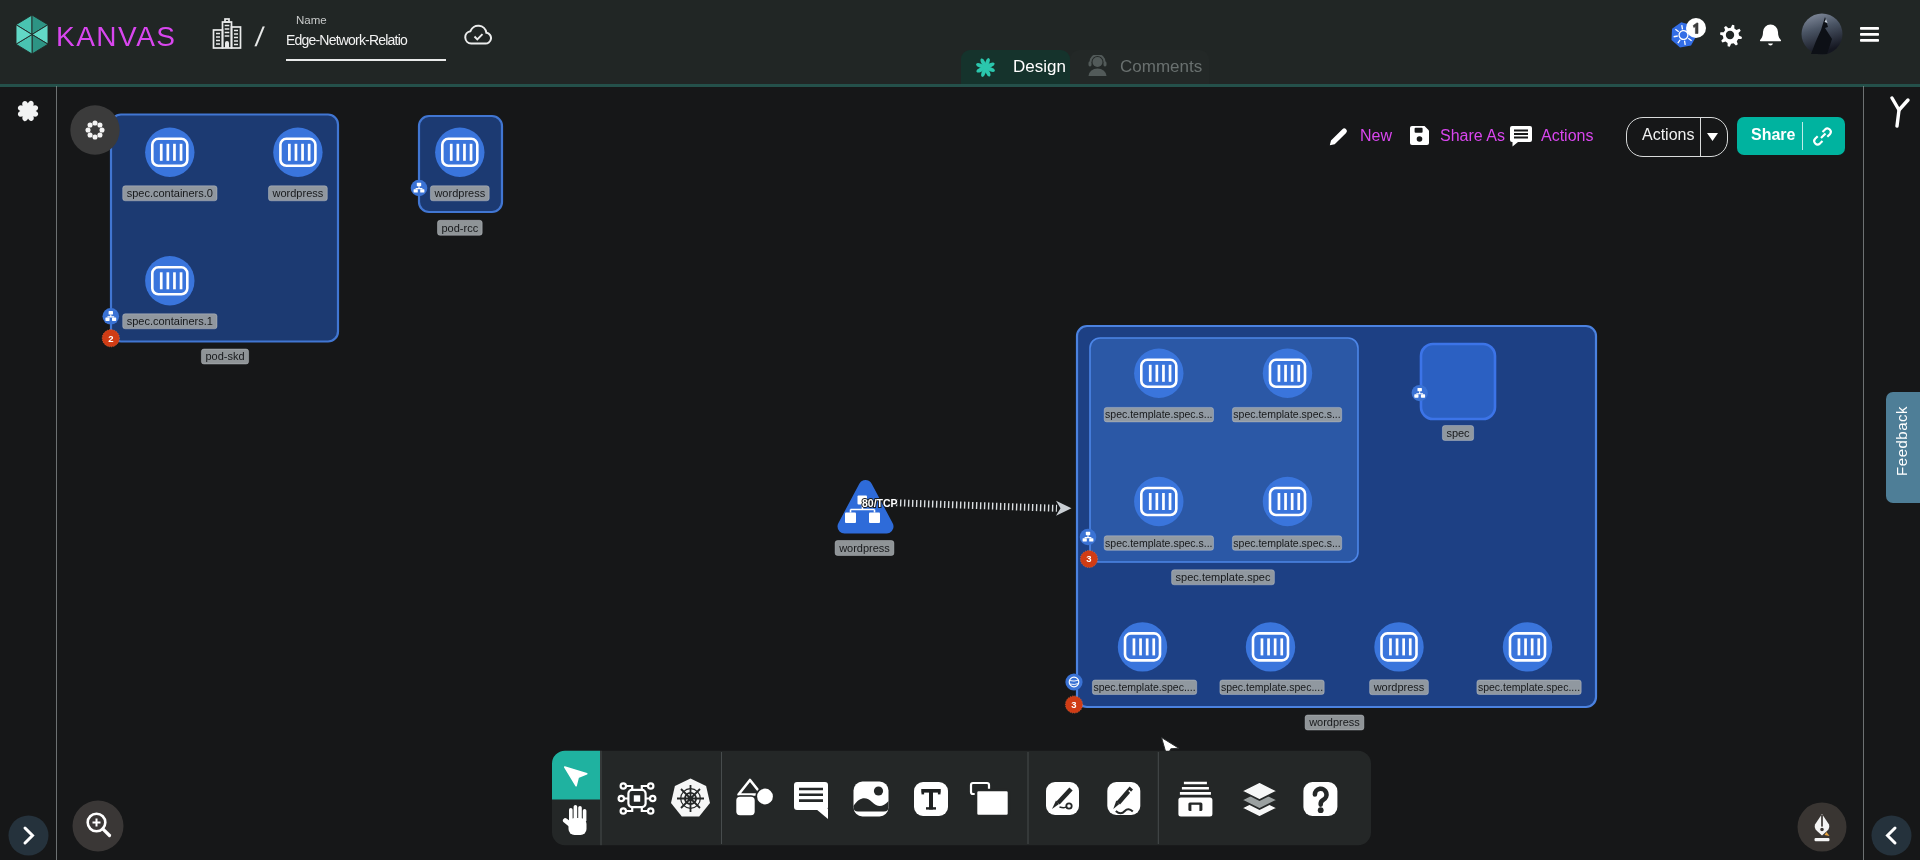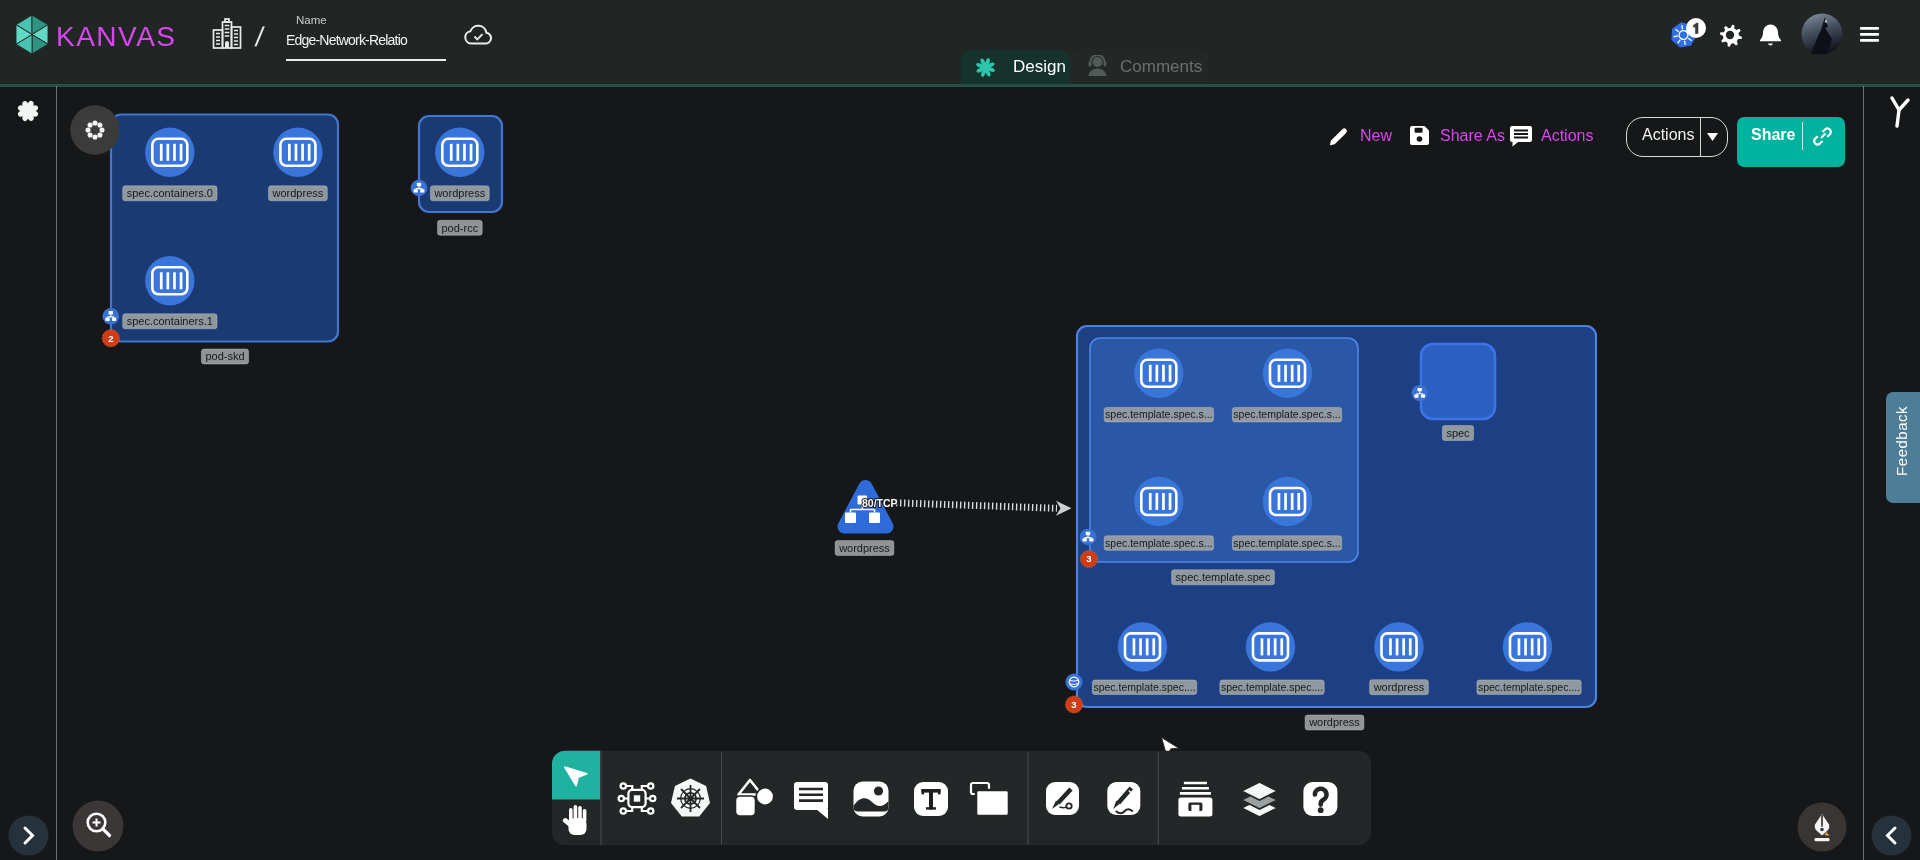--- a/index.html
+++ b/index.html
@@ -10,21 +10,21 @@
   .tab{position:absolute;top:50px;height:34px;border-radius:9px 9px 0 0;display:flex;align-items:center;}
   #tab-design{left:961px;width:109px;background:#15332c;}
   #tab-operate{left:1070px;width:139px;background:#232827;}
   #name-label{position:absolute;left:288px;top:14px;font-size:11.5px;color:#c9cbcb;margin-left:8px;}
   #name-value{position:absolute;left:286px;top:32px;font-size:14px;color:#f2f2f2;letter-spacing:-0.8px;}
   #name-underline{position:absolute;left:286px;top:59px;width:160px;height:1.6px;background:#e9eaea;}
   #slash{position:absolute;left:256px;top:22px;width:26px;height:26px;font-size:27px;color:#e8e9e9;font-weight:300;transform:skewX(-8deg);}
   .rowbtn{position:absolute;top:127px;color:#d946ef;font-size:16px;}
   #actions-btn{position:absolute;left:1626px;top:117px;width:100px;height:38px;border:1px solid #d9dbdb;
      border-radius:17px;color:#f0f1f1;font-size:16px;}
-  #share-btn{position:absolute;left:1737px;top:117px;width:108px;height:50px;background:#00b39f;border-radius:7px;}
+  #share-btn{position:absolute;left:1737px;top:117px;width:108px;height:38px;background:#00b39f;border-radius:7px;}
   #feedback{position:absolute;left:1886px;top:392px;width:34px;height:111px;background:#4e7e97;border-radius:7px 0 0 7px;}
   #feedback span{position:absolute;left:7px;top:14px;writing-mode:vertical-rl;transform:rotate(180deg);
      color:#fff;font-size:15px;white-space:nowrap;letter-spacing:0.5px;}
 </style></head>
 <body>
 
 <svg class="abs" style="left:0;top:0" width="1920" height="860" font-family="'Liberation Sans', sans-serif">
 <rect x="111" y="114.5" width="227" height="227" rx="10" fill="#1c3a72" stroke="#4176d2" stroke-width="2.2"></rect>
 <rect x="419" y="116" width="83" height="96" rx="10" fill="#1c3a72" stroke="#4176d2" stroke-width="2.2"></rect>
 <rect x="1077" y="326" width="519" height="381" rx="10" fill="#1d4084" stroke="#4b82e0" stroke-width="2.2"></rect>

